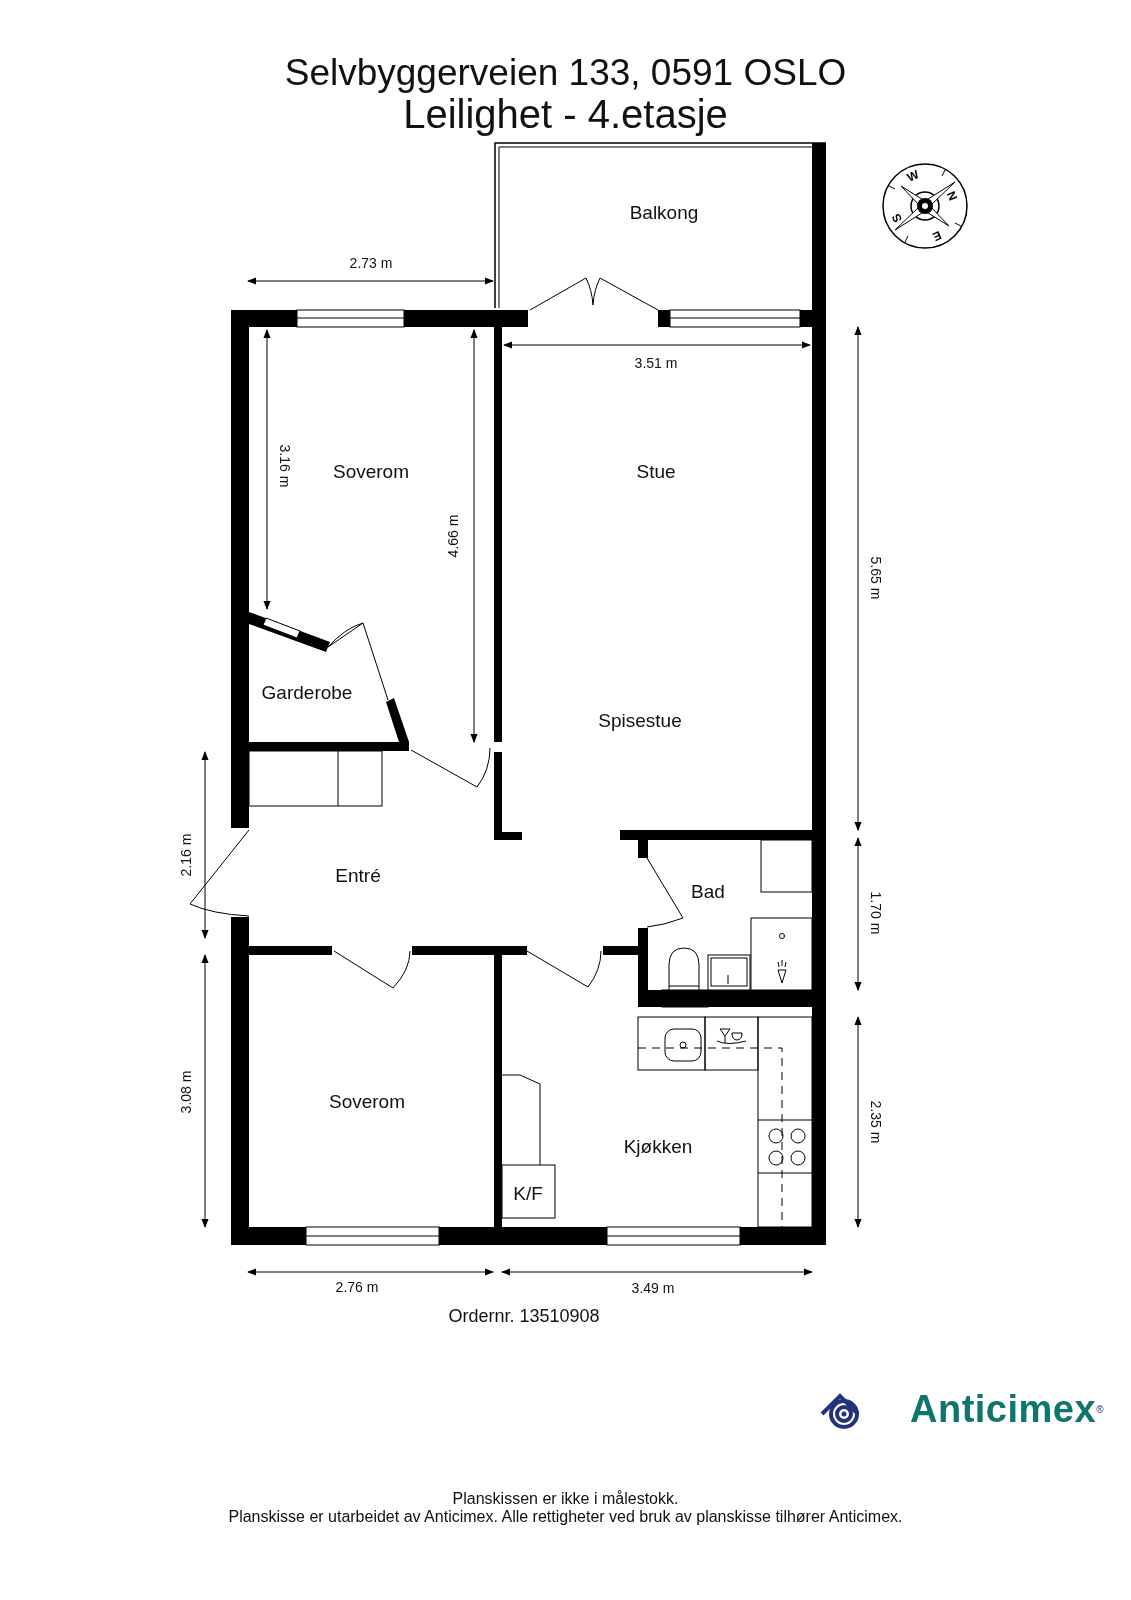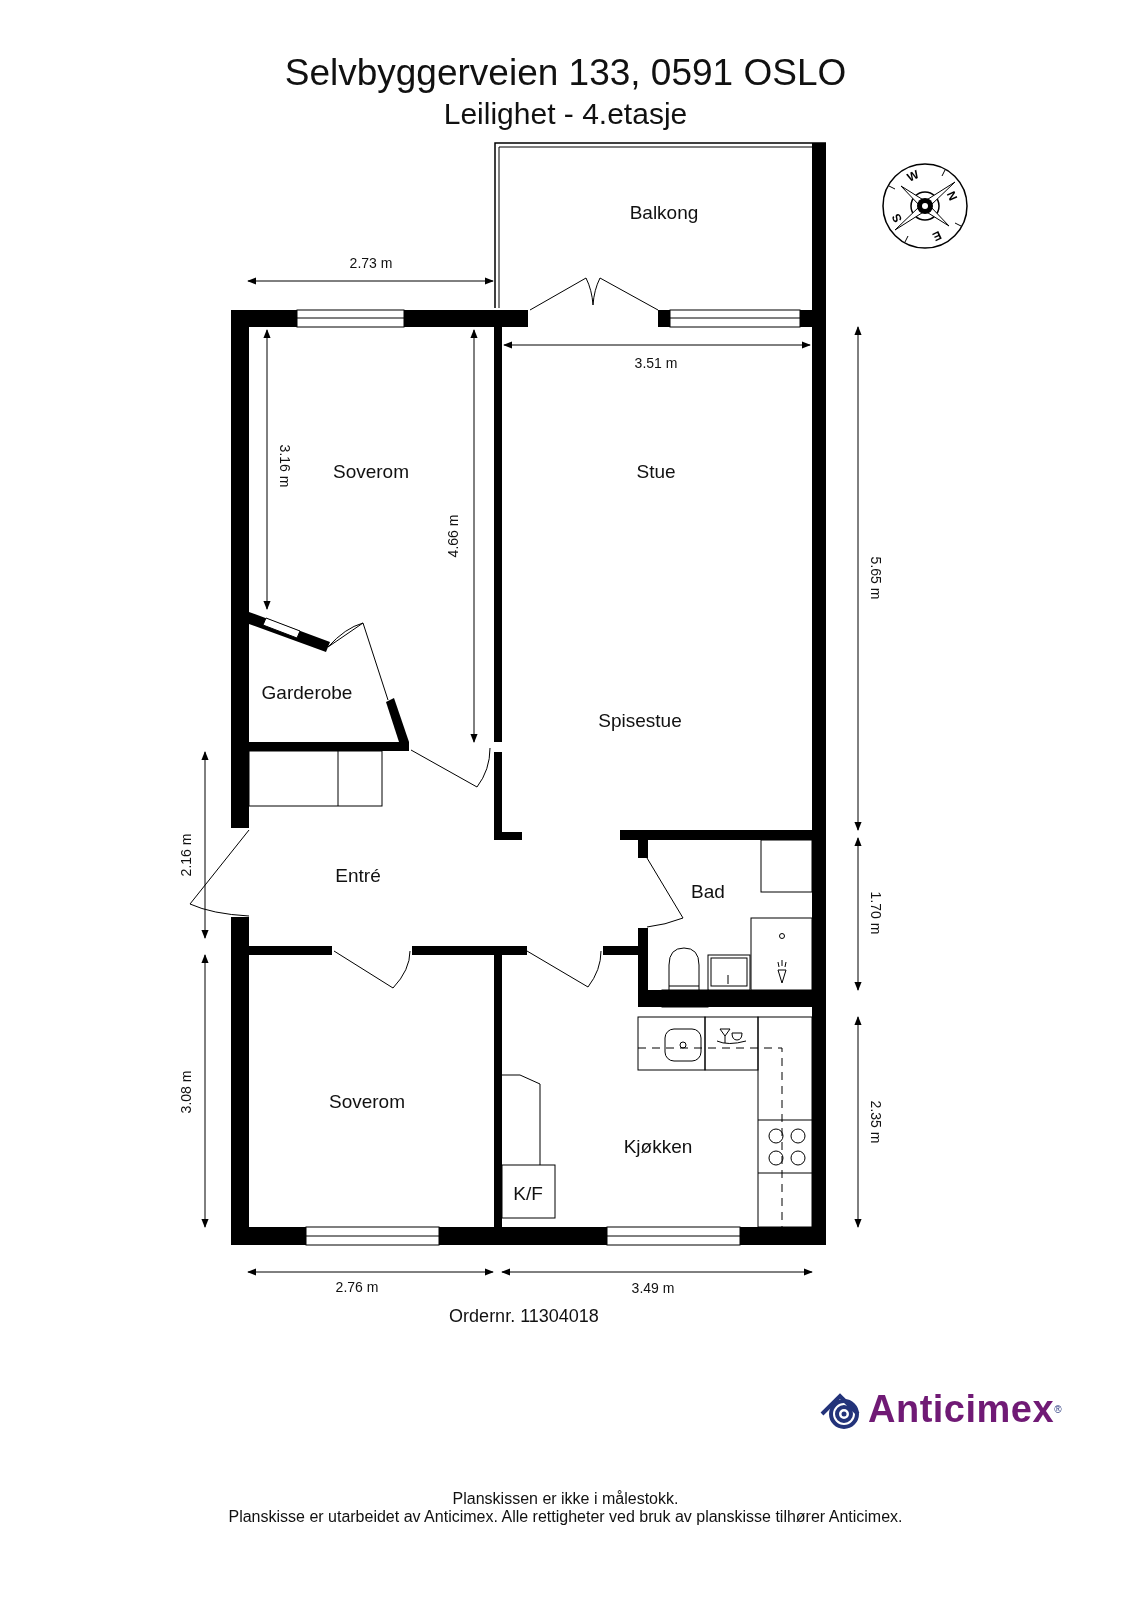--- a/index.html
+++ b/index.html
@@ -1,24 +1,24 @@
 <!DOCTYPE html>
 <html><head>
 <meta charset="utf-8">
 <style>
   html, body { margin: 0; padding: 0; background: #ffffff; }
   body { width: 1131px; height: 1600px; position: relative; overflow: hidden; font-family: "Liberation Sans", sans-serif; color: #111; }
   .title { position: absolute; left: 0; width: 1131px; text-align: center; top: 52px; font-size: 37px; line-height: 42px; }
-  .subtitle { position: absolute; left: 0; width: 1131px; text-align: center; top: 96px; font-size: 30px; line-height: 36px; }
+  .subtitle { position: absolute; left: 0; width: 1131px; text-align: center; top: 96px; font-size: 40px; line-height: 36px; }
   svg.plan { position: absolute; left: 0; top: 0; }
   .room-label { font-family: "Liberation Sans", sans-serif; font-size: 19px; fill: #111; }
   .dim-label { font-family: "Liberation Sans", sans-serif; font-size: 14px; fill: #111; }
   .order { position: absolute; left: 0; width: 1048px; text-align: center; top: 1306px; font-size: 18px; }
   .logo { position: absolute; left: 818px; top: 1388px; display: flex; align-items: center; color: #1f3a8a; }
-  .logo-text { font-size: 38px; font-weight: bold; letter-spacing: 0.5px; color: #701a75; }
+  .logo-text { font-size: 38px; font-weight: bold; letter-spacing: 0.5px; color: #0f766e; margin-left: 42px; }
   .logo-reg { font-size: 10px; vertical-align: super; color: #23337a; }
   .footer { position: absolute; left: 0; width: 1131px; text-align: center; top: 1490px; font-size: 16px; line-height: 18px; }
 </style>
 </head>
 <body>
 
 <div class="title">Selvbyggerveien 133, 0591 OSLO</div>
 <div class="subtitle">Leilighet - 4.etasje</div>
 
 <svg class="plan" width="1131" height="1600" viewBox="0 0 1131 1600" xmlns="http://www.w3.org/2000/svg">
@@ -217,21 +217,21 @@
   <text class="room-label" x="656" y="478" text-anchor="middle">Stue</text>
   <text class="room-label" x="307" y="699" text-anchor="middle">Garderobe</text>
   <text class="room-label" x="640" y="727" text-anchor="middle">Spisestue</text>
   <text class="room-label" x="358" y="882" text-anchor="middle">Entré</text>
   <text class="room-label" x="708" y="898" text-anchor="middle">Bad</text>
   <text class="room-label" x="367" y="1108" text-anchor="middle">Soverom</text>
   <text class="room-label" x="658" y="1153" text-anchor="middle">Kjøkken</text>
   <text class="room-label" x="528" y="1200" text-anchor="middle" font-size="18">K/F</text>
 </svg>
 
-<div class="order">Ordernr. 11304018</div>
+<div class="order">Ordernr. 13510908</div>
 
 <div class="logo">
   <svg width="50" height="40" viewBox="0 0 50 40">
     <g fill="none" stroke="#23337a" stroke-width="4">
       <path d="M4,24 L22,6 L40,24"></path>
       <circle cx="26" cy="24" r="13"></circle>
       <circle cx="26" cy="24" r="7"></circle>
     </g>
     <circle cx="26" cy="24" r="2.5" fill="#23337a"></circle>
   </svg>

